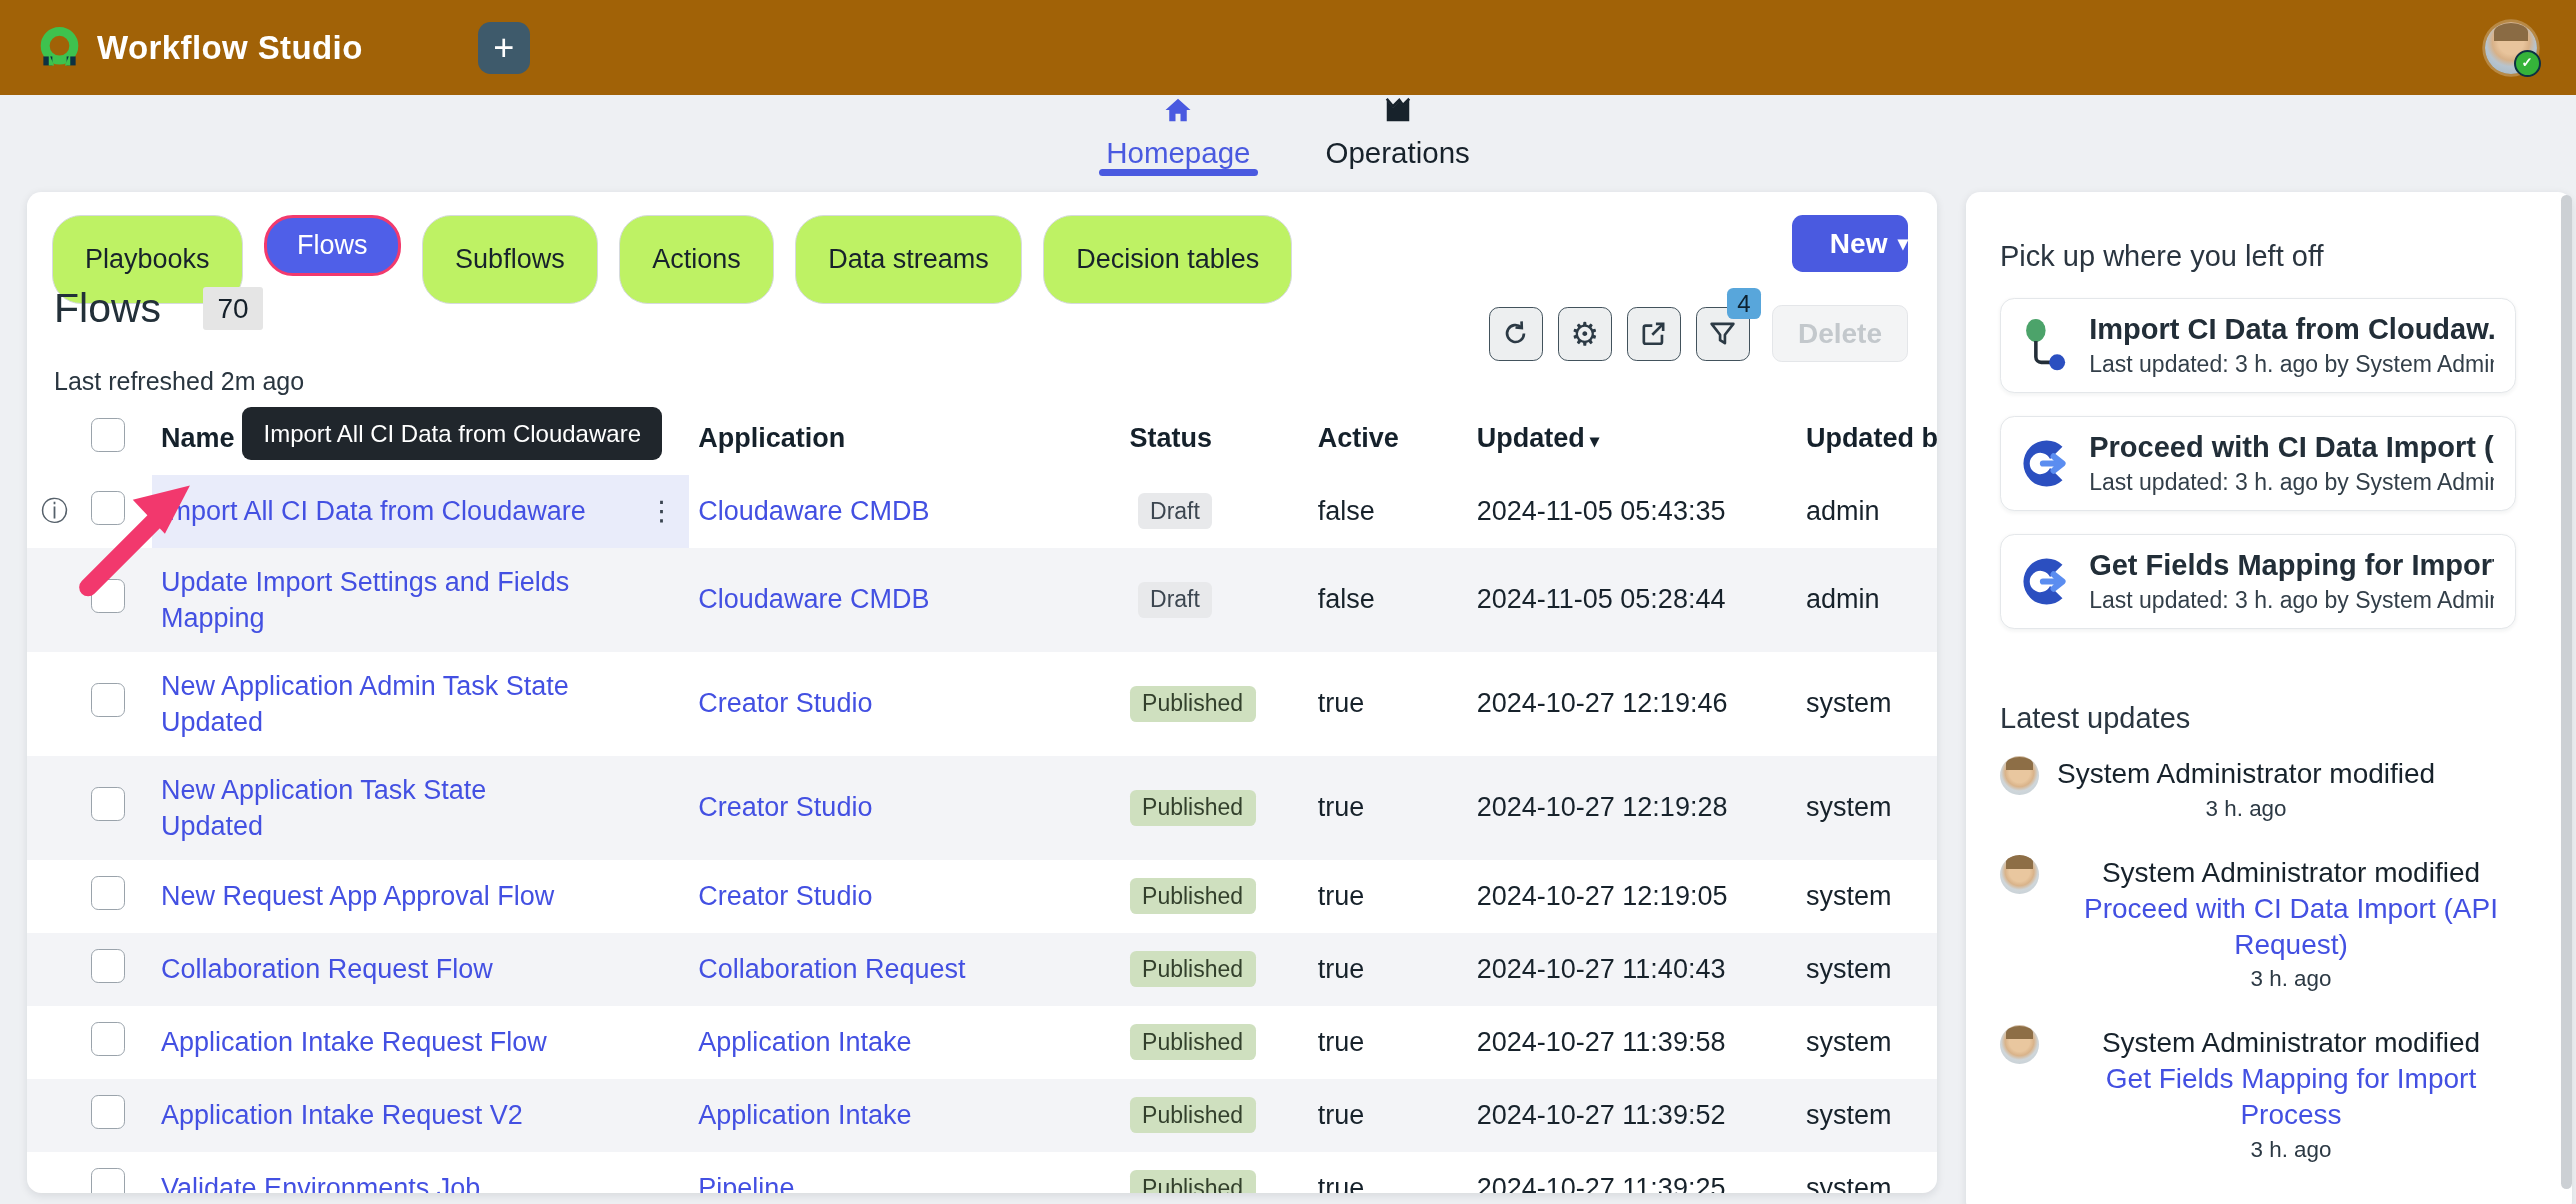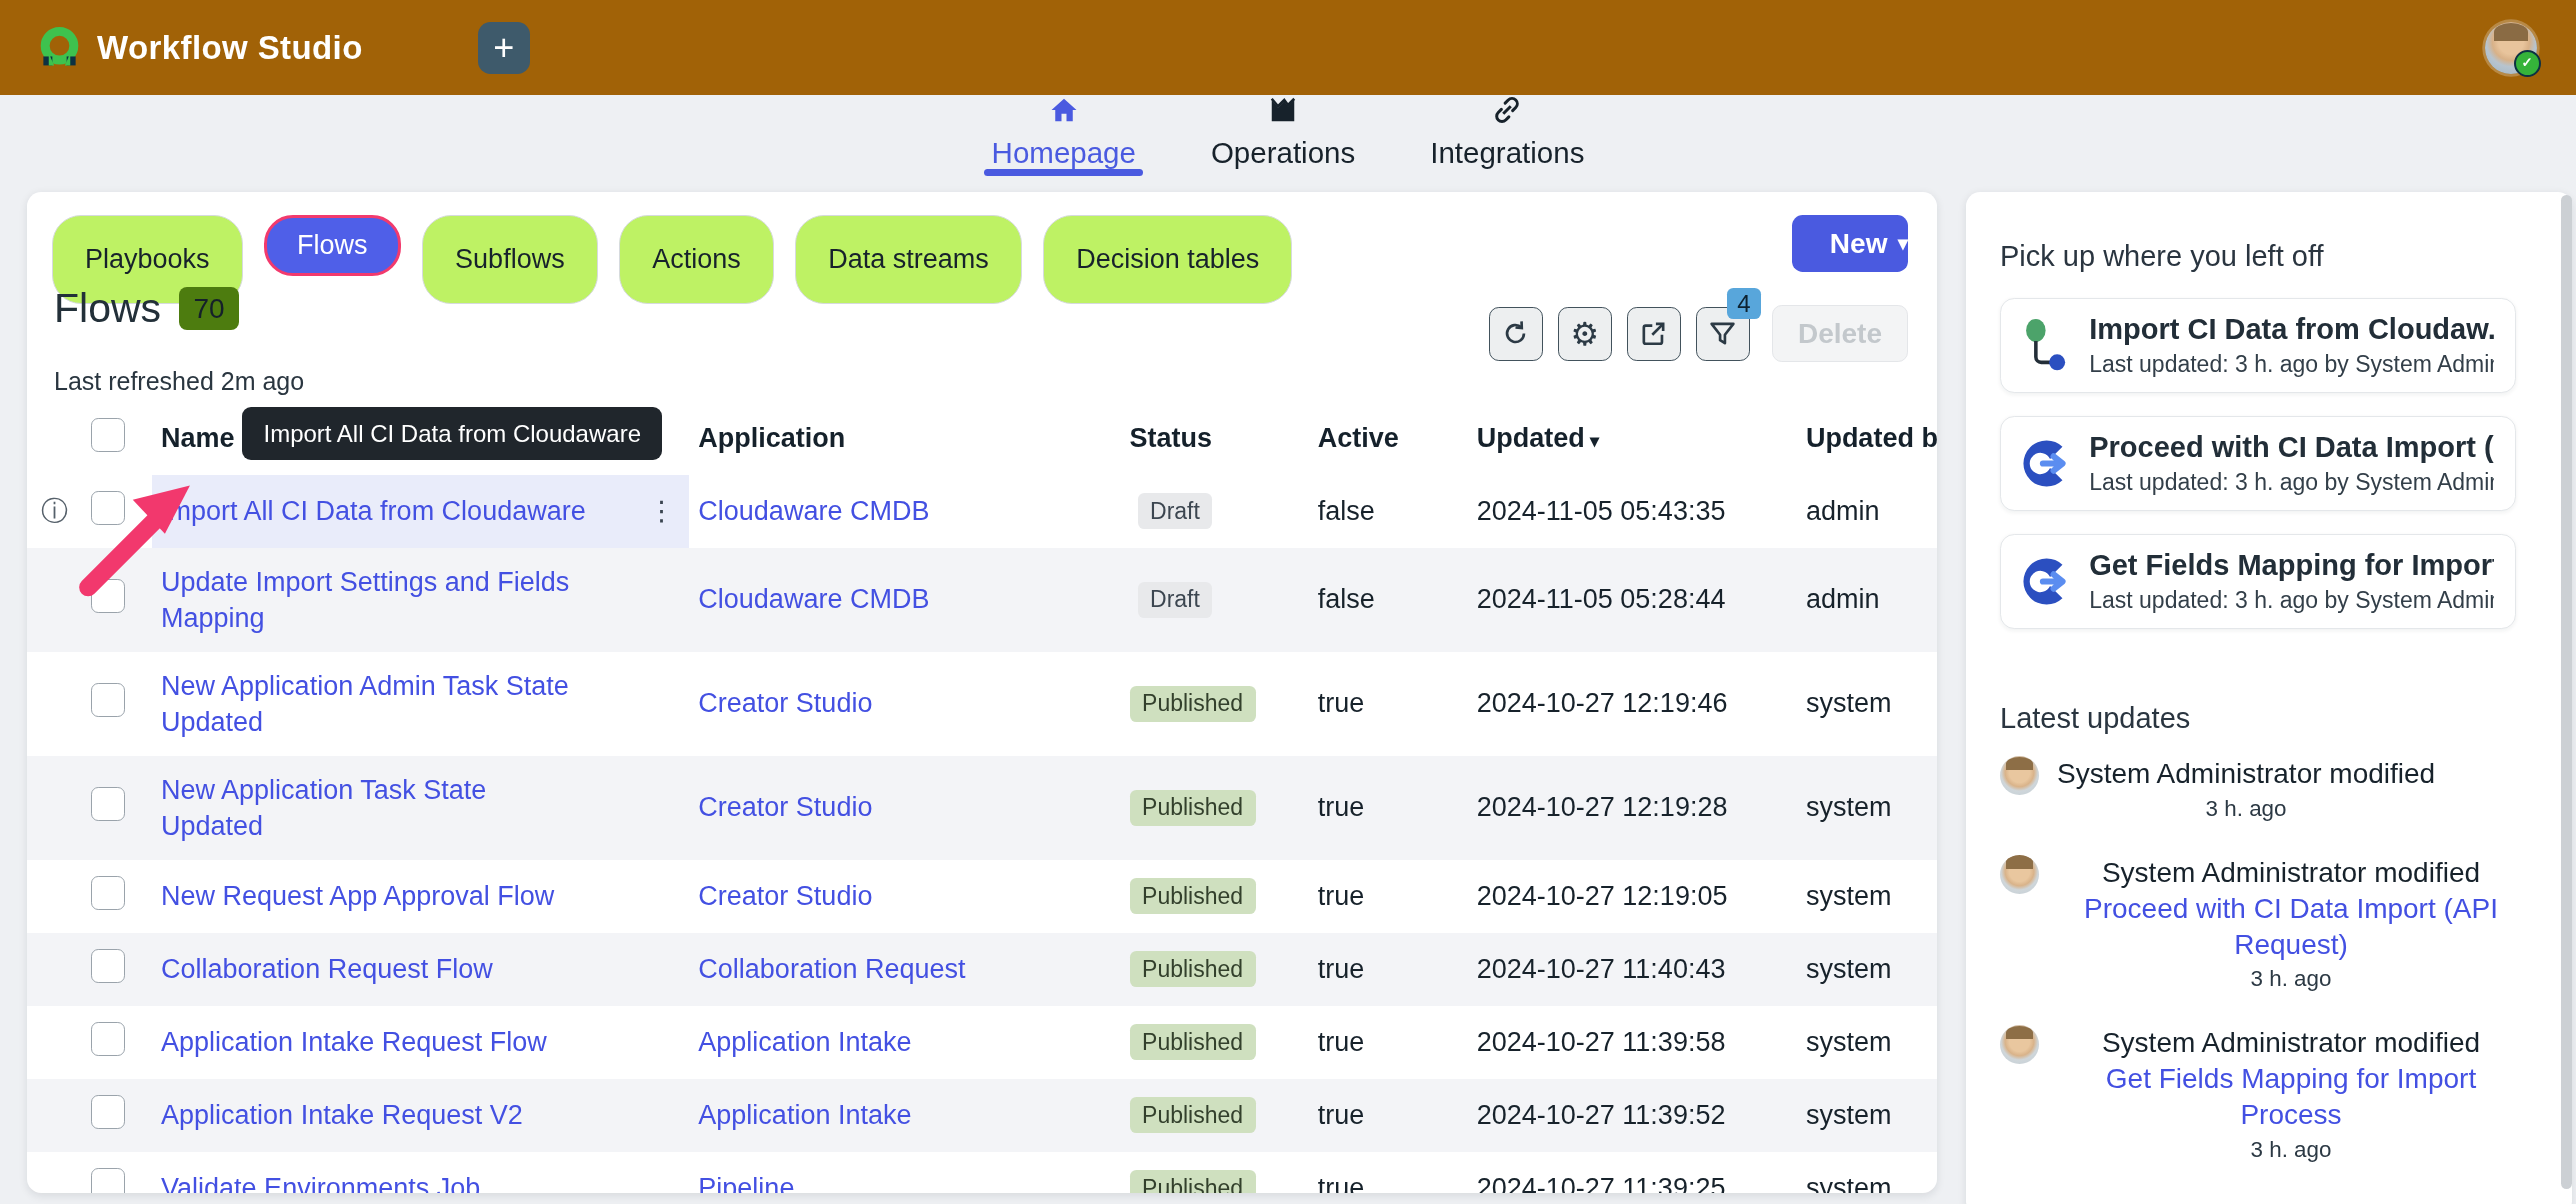--- a/index.html
+++ b/index.html
@@ -34,21 +34,21 @@
   .pills{position:absolute;left:25px;top:23px;display:flex;gap:21.5px;}
   .pill{height:55px;padding:16px 32px;border-radius:29px;border:1.8px solid #d6dade;background:#bef264;
         display:flex;align-items:center;font-size:27px;color:#17222b;cursor:pointer;}
   .pill.selected{background:#4f5fe8;color:#fff;border:3.6px solid #f23a6d;padding:0 30px;}
   .new-btn{position:absolute;right:29px;top:23px;width:116px;height:57px;background:#4a5ae0;color:#fff;
            font-size:28px;font-weight:bold;border-radius:10.7px;display:flex;align-items:center;
            justify-content:flex-end;gap:10.7px;cursor:pointer;}
   .new-btn .caret{font-size:19.7px;}
   .list-head{position:absolute;left:27px;top:93px;display:flex;align-items:center;gap:18px;}
   .list-title{font-size:41px;color:#233039;}
-  .count-badge{background:#4d7c0f;color:#15202a;font-size:28px;padding:5.4px 14.3px;border-radius:8px;}
+  .count-badge{background:#e5e5e5;color:#15202a;font-size:28px;padding:5.4px 14.3px;border-radius:3px;margin-left:24px;}
   .refreshed{position:absolute;left:27px;top:175px;font-size:25px;color:#2a3640;}
   .toolbar{position:absolute;top:113px;right:29px;display:flex;gap:15px;align-items:center;}
   .icon-btn{width:52px;height:52px;border-radius:9.8px;background:#edeff0;border:1.8px solid #42525c;
             display:flex;align-items:center;justify-content:center;cursor:pointer;position:relative;}
   .icon-btn svg{width:29px;height:29px;}
   .filter-badge{position:absolute;top:-19.7px;right:-12.5px;background:#58a6db;color:#0d2230;
                 font-size:24px;padding:1.8px 10.7px;border-radius:6.3px;}
   .delete-btn{width:134px;height:55px;border-radius:9.8px;background:#f3f4f5;border:0.9px solid #e4e6e9;
               color:#c3c8cc;font-size:28px;font-weight:bold;display:flex;align-items:center;
               justify-content:center;margin-left:7.2px;}
@@ -127,28 +127,20 @@
     </svg>
     <span>Homepage</span>
     <span class="underline"></span>
   </div>
   <div class="tab">
     <svg viewBox="0 0 24 24">
       <path d="M3 21 V4 L8 10 L13 5 L16 9 L21 4 V21 Z" fill="#17222b"></path>
       <path d="M3 3 L8 9 L13 4 L16 8 L21 3" fill="none" stroke="#17222b" stroke-width="2"></path>
     </svg>
     <span>Operations</span>
-  </div>
-  <div class="tab">
-    <svg viewBox="0 0 24 24">
-      <path d="M9 15 L15 9" stroke="#17222b" stroke-width="2.4" fill="none"></path>
-      <path d="M10.5 6.5 L13 4 a4 4 0 0 1 6 6 L16.5 12.5" stroke="#17222b" stroke-width="2.4" fill="none" stroke-linecap="round"></path>
-      <path d="M13.5 17.5 L11 20 a4 4 0 0 1 -6 -6 L7.5 11.5" stroke="#17222b" stroke-width="2.4" fill="none" stroke-linecap="round"></path>
-    </svg>
-    <span>Integrations</span>
   </div>
 </div>
 
 <div class="main-panel">
 
   <div class="pills">
     <div class="pill">Playbooks</div>
     <div class="pill selected">Flows</div>
     <div class="pill">Subflows</div>
     <div class="pill">Actions</div>

